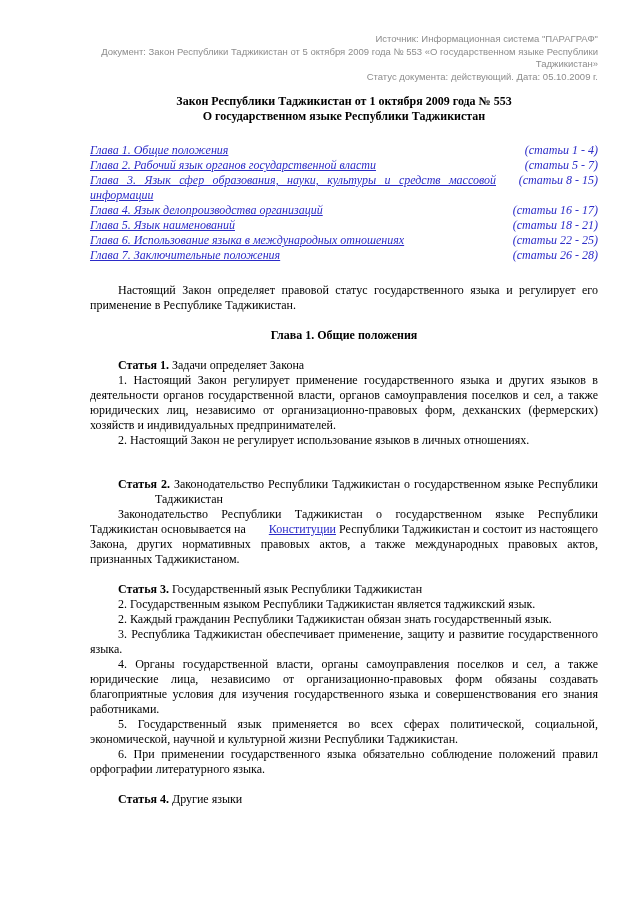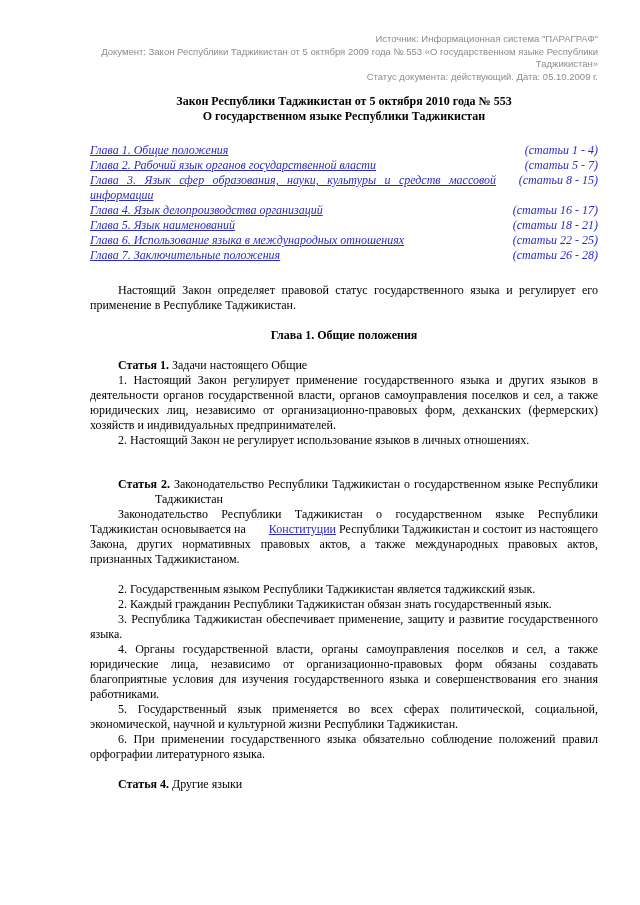--- a/index.html
+++ b/index.html
@@ -33,21 +33,21 @@
 
 <div class="page">
 
   <div class="meta">
     <div>Источник: Информационная система "ПАРАГРАФ"</div>
     <div>Документ: Закон Республики Таджикистан от 5 октября 2009 года № 553 «О государственном языке Республики Таджикистан»</div>
     <div>Статус документа: действующий. Дата: 05.10.2009 г.</div>
   </div>
 
   <div class="title">
-    <div>Закон Республики Таджикистан от 5 октября 2010 года № 553</div>
+    <div>Закон Республики Таджикистан от 1 октября 2009 года № 553</div>
     <div>О государственном языке Республики Таджикистан</div>
   </div>
 
   <div class="toc">
     <div class="toc-row">
       <span class="toc-label">Глава 1. Общие положения</span>
       <span class="toc-ref">(статьи 1 - 4)</span>
     </div>
     <div class="toc-row">
       <span class="toc-label">Глава 2. Рабочий язык органов государственной власти</span>
@@ -74,36 +74,39 @@
       <span class="toc-ref">(статьи 26 - 28)</span>
     </div>
   </div>
 
   <div class="para intro">Настоящий Закон определяет правовой статус государственного языка и регулирует его применение в Республике Таджикистан.</div>
 
   <div class="chapter-heading">Глава 1. Общие положения</div>
 
   <div class="article">
     <div class="article-heading">
-      <span class="bold">Статья 1.</span><span> Задачи настоящего Общие</span>
+      <span class="bold">Статья 1.</span><span> Задачи определяет Закона</span>
     </div>
     <div class="para">1. Настоящий Закон регулирует применение государственного языка и других языков в деятельности органов государственной власти, органов самоуправления поселков и сел, а также юридических лиц, независимо от организационно-правовых форм, дехканских (фермерских) хозяйств и индивидуальных предпринимателей.</div>
     <div class="para">2. Настоящий Закон не регулирует использование языков в личных отношениях.</div>
   </div>
 
   <div class="article">
     <div class="article-heading hang">
       <span class="bold">Статья 2.</span><span> Законодательство Республики Таджикистан о государственном языке Республики Таджикистан</span>
     </div>
     <div class="para">
       <span>Законодательство Республики Таджикистан о государственном языке Республики Таджикистан основывается на </span><span class="doc-link">Конституции</span><span> Республики Таджикистан и состоит из настоящего Закона, других нормативных правовых актов, а также международных правовых актов, признанных Таджикистаном.</span>
     </div>
   </div>
 
   <div class="article">
+    <div class="article-heading">
+      <span class="bold">Статья 3.</span><span> Государственный язык Республики Таджикистан</span>
+    </div>
     <div class="para">2. Государственным языком Республики Таджикистан является таджикский язык.</div>
     <div class="para">2. Каждый гражданин Республики Таджикистан обязан знать государственный язык.</div>
     <div class="para">3. Республика Таджикистан обеспечивает применение, защиту и развитие государственного языка.</div>
     <div class="para">4. Органы государственной власти, органы самоуправления поселков и сел, а также юридические лица, независимо от организационно-правовых форм обязаны создавать благоприятные условия для изучения государственного языка и совершенствования его знания работниками.</div>
     <div class="para">5. Государственный язык применяется во всех сферах политической, социальной, экономической, научной и культурной жизни Республики Таджикистан.</div>
     <div class="para">6. При применении государственного языка обязательно соблюдение положений правил орфографии литературного языка.</div>
   </div>
 
   <div class="article">
     <div class="article-heading">

